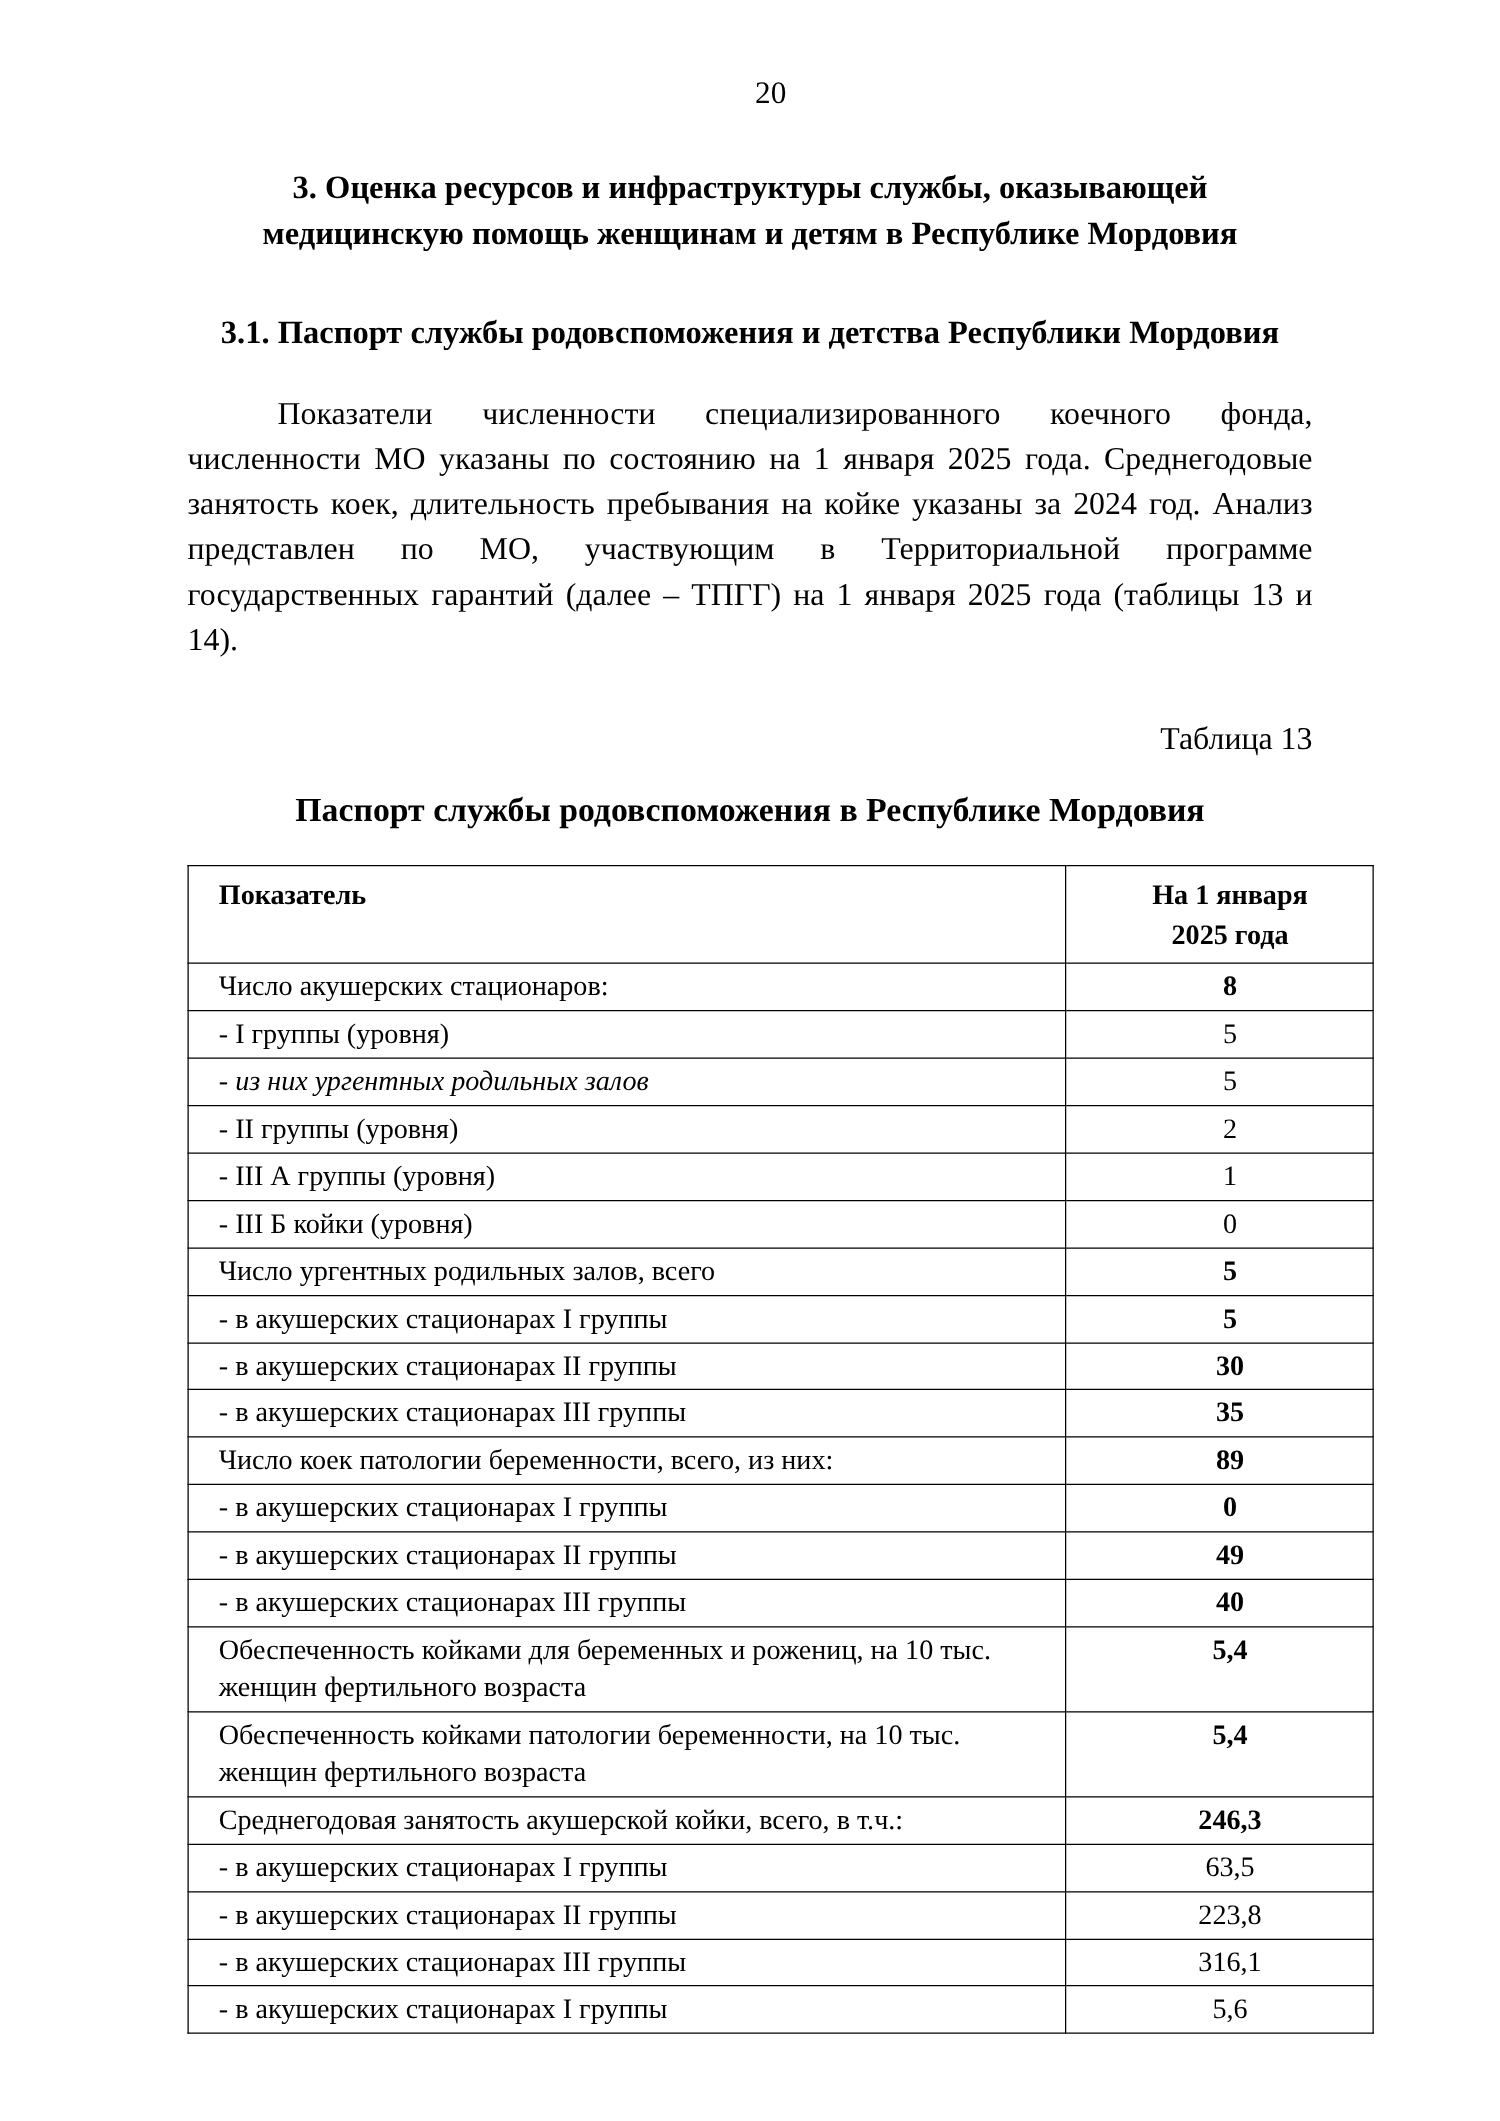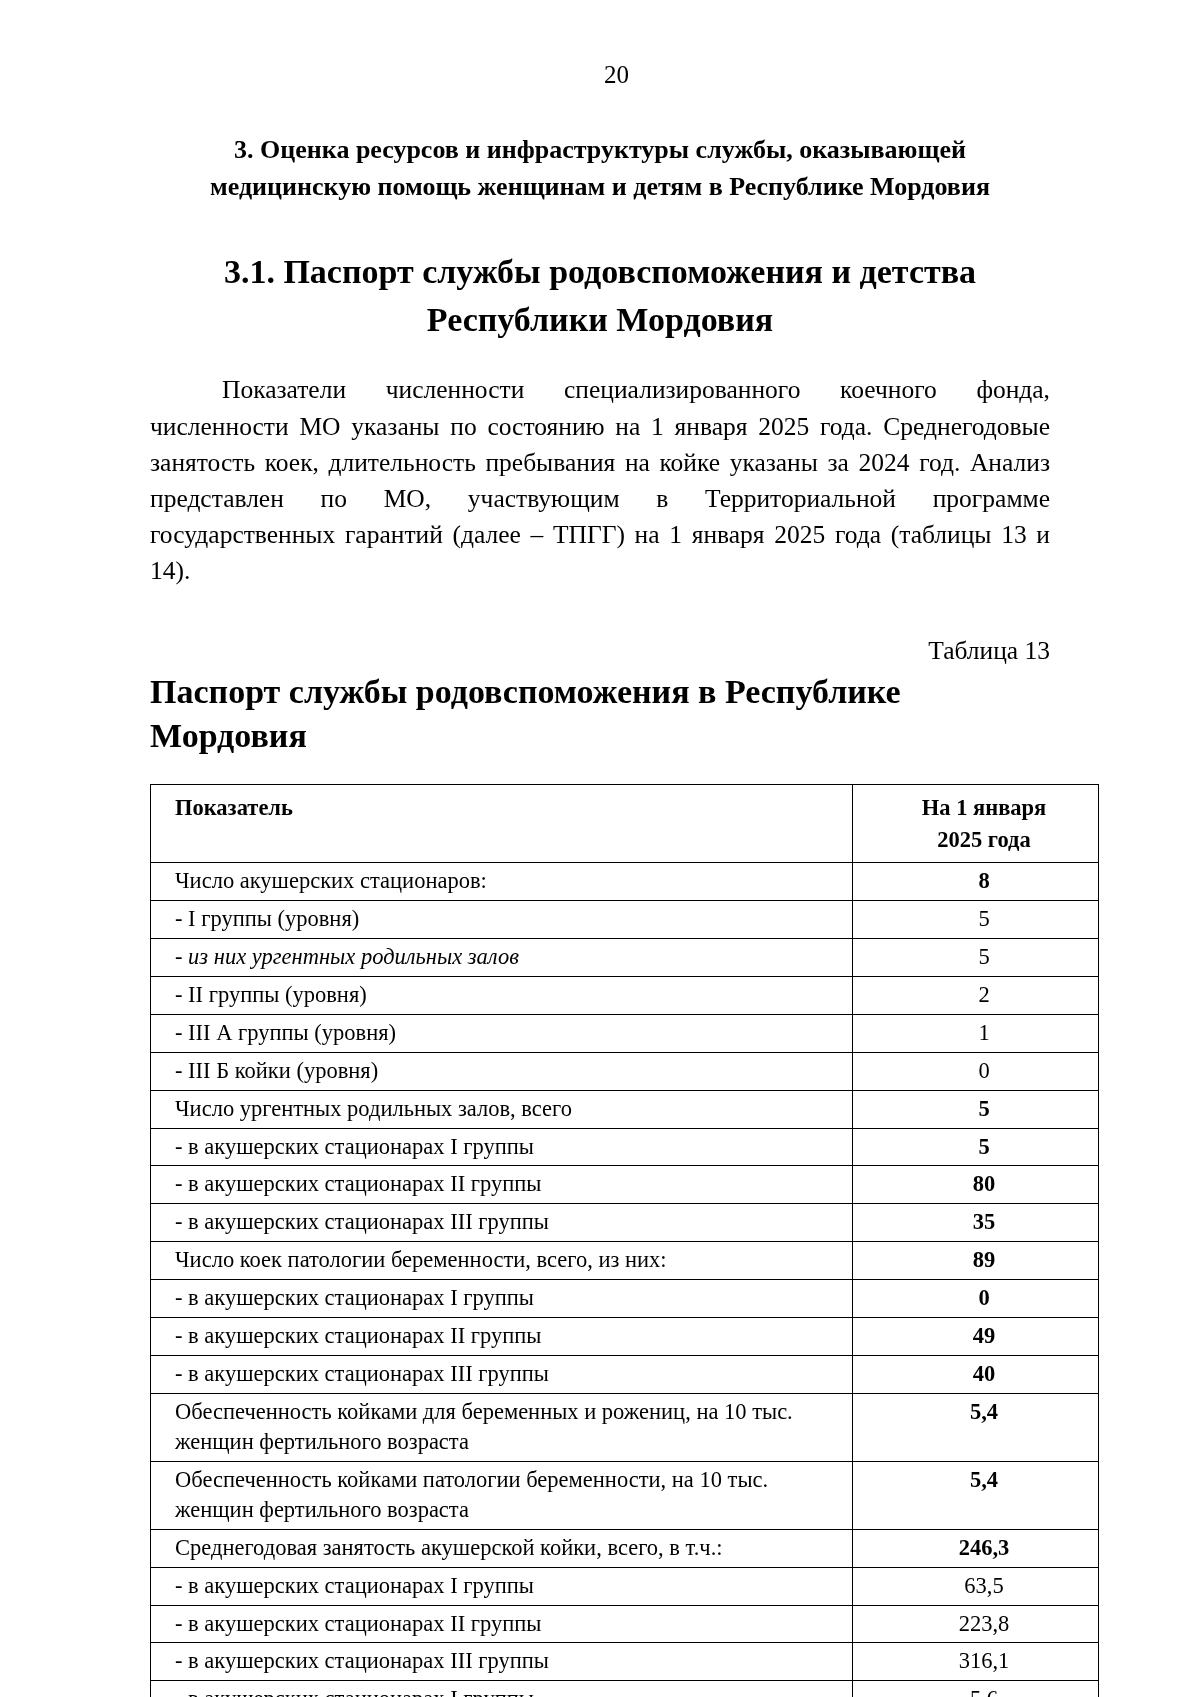--- a/index.html
+++ b/index.html
@@ -35,21 +35,21 @@
   }
   h1.section-heading {
     font-size: 26px;
     font-weight: bold;
     text-align: center;
     line-height: 1.42;
     margin: 45px 0 0 0;
     padding: 0 5px;
   }
   h2.subsection-heading {
-    font-size: 34px;
+    font-size: 26px;
     font-weight: bold;
     text-align: center;
     line-height: 1.42;
     margin: 42px 0 0 0;
   }
   p.body-par {
     font-size: 25.5px;
     text-align: justify;
     text-align-last: left;
     text-indent: 72px;
@@ -57,24 +57,24 @@
     margin: 28px 0 0 0;
     hyphens: none;
   }
   .table-number {
     font-size: 25.5px;
     text-align: right;
     margin: 44px 0 0 0;
     line-height: 1.3;
   }
   .table-title {
-    font-size: 34px;
-    font-weight: bold;
-    text-align: left;
-    margin: 3px 0 0 0;
+    font-size: 27px;
+    font-weight: bold;
+    text-align: center;
+    margin: 24px 0 0 0;
     line-height: 1.3;
   }
   table.passport {
     border-collapse: collapse;
     width: 884px;
     margin: 26px auto 0 auto;
     table-layout: fixed;
   }
   table.passport th,
   table.passport td {
@@ -167,21 +167,21 @@
           <tr>
             <td class="col-indicator">Число ургентных родильных залов, всего</td>
             <td class="col-value val-bold">5</td>
           </tr>
           <tr>
             <td class="col-indicator">- в акушерских стационарах I группы</td>
             <td class="col-value val-bold">5</td>
           </tr>
           <tr>
             <td class="col-indicator">- в акушерских стационарах II группы</td>
-            <td class="col-value val-bold">80</td>
+            <td class="col-value val-bold">30</td>
           </tr>
           <tr>
             <td class="col-indicator">- в акушерских стационарах III группы</td>
             <td class="col-value val-bold">35</td>
           </tr>
           <tr>
             <td class="col-indicator">Число коек патологии беременности, всего, из них:</td>
             <td class="col-value val-bold">89</td>
           </tr>
           <tr>

